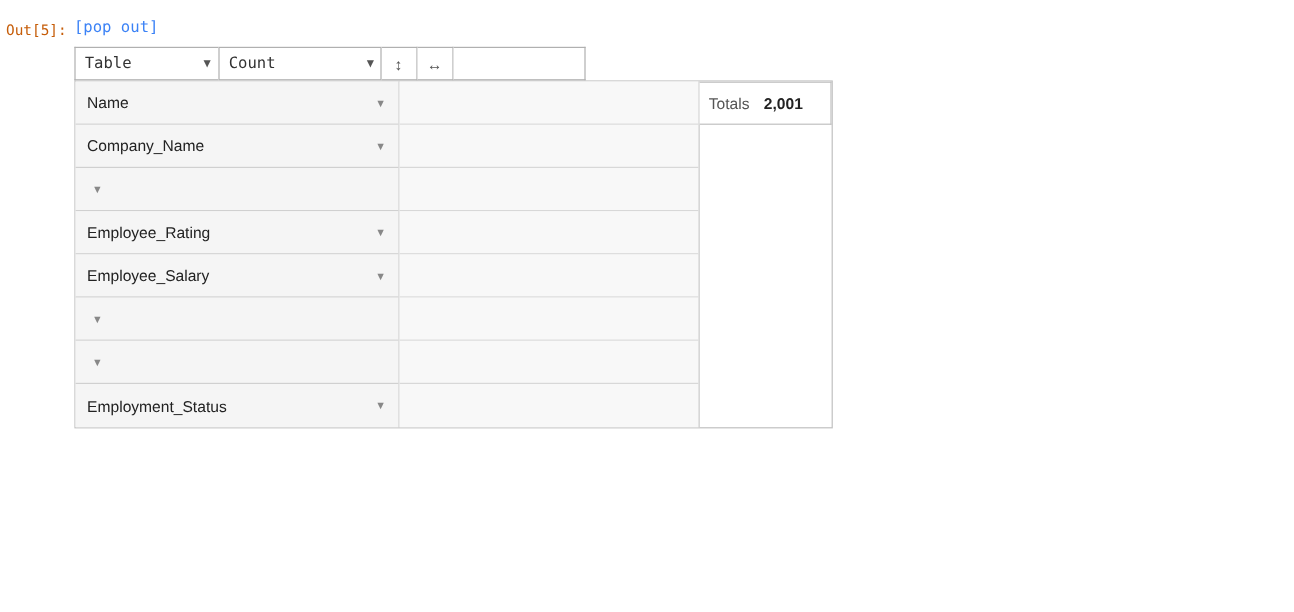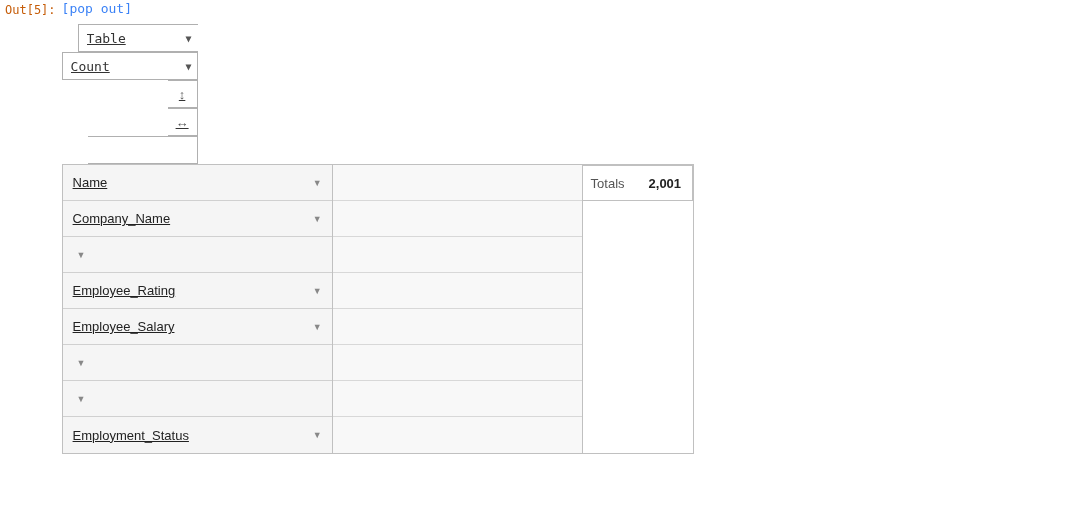--- a/index.html
+++ b/index.html
@@ -15,21 +15,21 @@
       color: #333;
       width: 1078px;
       height: 510px;
       overflow: hidden;
     }
 
     .output-area {
       display: flex;
       flex-direction: row;
       align-items: flex-start;
-      padding: 1px 0 0 5px;
+      padding: 16px 0 0 5px;
     }
 
     .out-label {
       color: #c65d09;
       font-size: 12px;
       white-space: nowrap;
       padding-right: 6px;
       padding-top: 2px;
       min-width: 55px;
     }
@@ -43,25 +43,24 @@
     .pop-out-link {
       color: #3b82f6;
       text-decoration: none;
       font-size: 13px;
       margin-bottom: 8px;
       cursor: pointer;
     }
 
     .toolbar {
       display: flex;
-      flex-direction: column;
-      align-items: flex-end;
+      flex-direction: row;
+      align-items: center;
       gap: 0;
       margin-bottom: 0;
-      text-decoration: underline;
     }
 
     .table-select-wrapper {
       position: relative;
       display: inline-flex;
       align-items: center;
     }
 
     .table-select {
       appearance: none;
@@ -178,21 +177,20 @@
       min-height: 36px;
     }
 
     .row-header-item:last-child {
       border-bottom: none;
       gap: 20px;
     }
 
     .row-header-label {
       flex: 1;
-      text-decoration: underline;
     }
 
     .row-header-arrow {
       font-size: 9px;
       color: #888;
       margin-left: 4px;
     }
 
     .data-column {
       background: #f5f5f5;
@@ -226,21 +224,21 @@
       border: 1px solid #c0c0c0;
       border-left: none;
       background: #ffffff;
       min-height: 36px;
       font-family: sans-serif;
       font-size: 13px;
     }
 
     .totals-label {
       color: #555;
-      margin-right: 24px;
+      margin-right: 12px;
     }
 
     .totals-value {
       font-weight: bold;
       color: #222;
     }
   </style>
 </head>
 <body>
 

